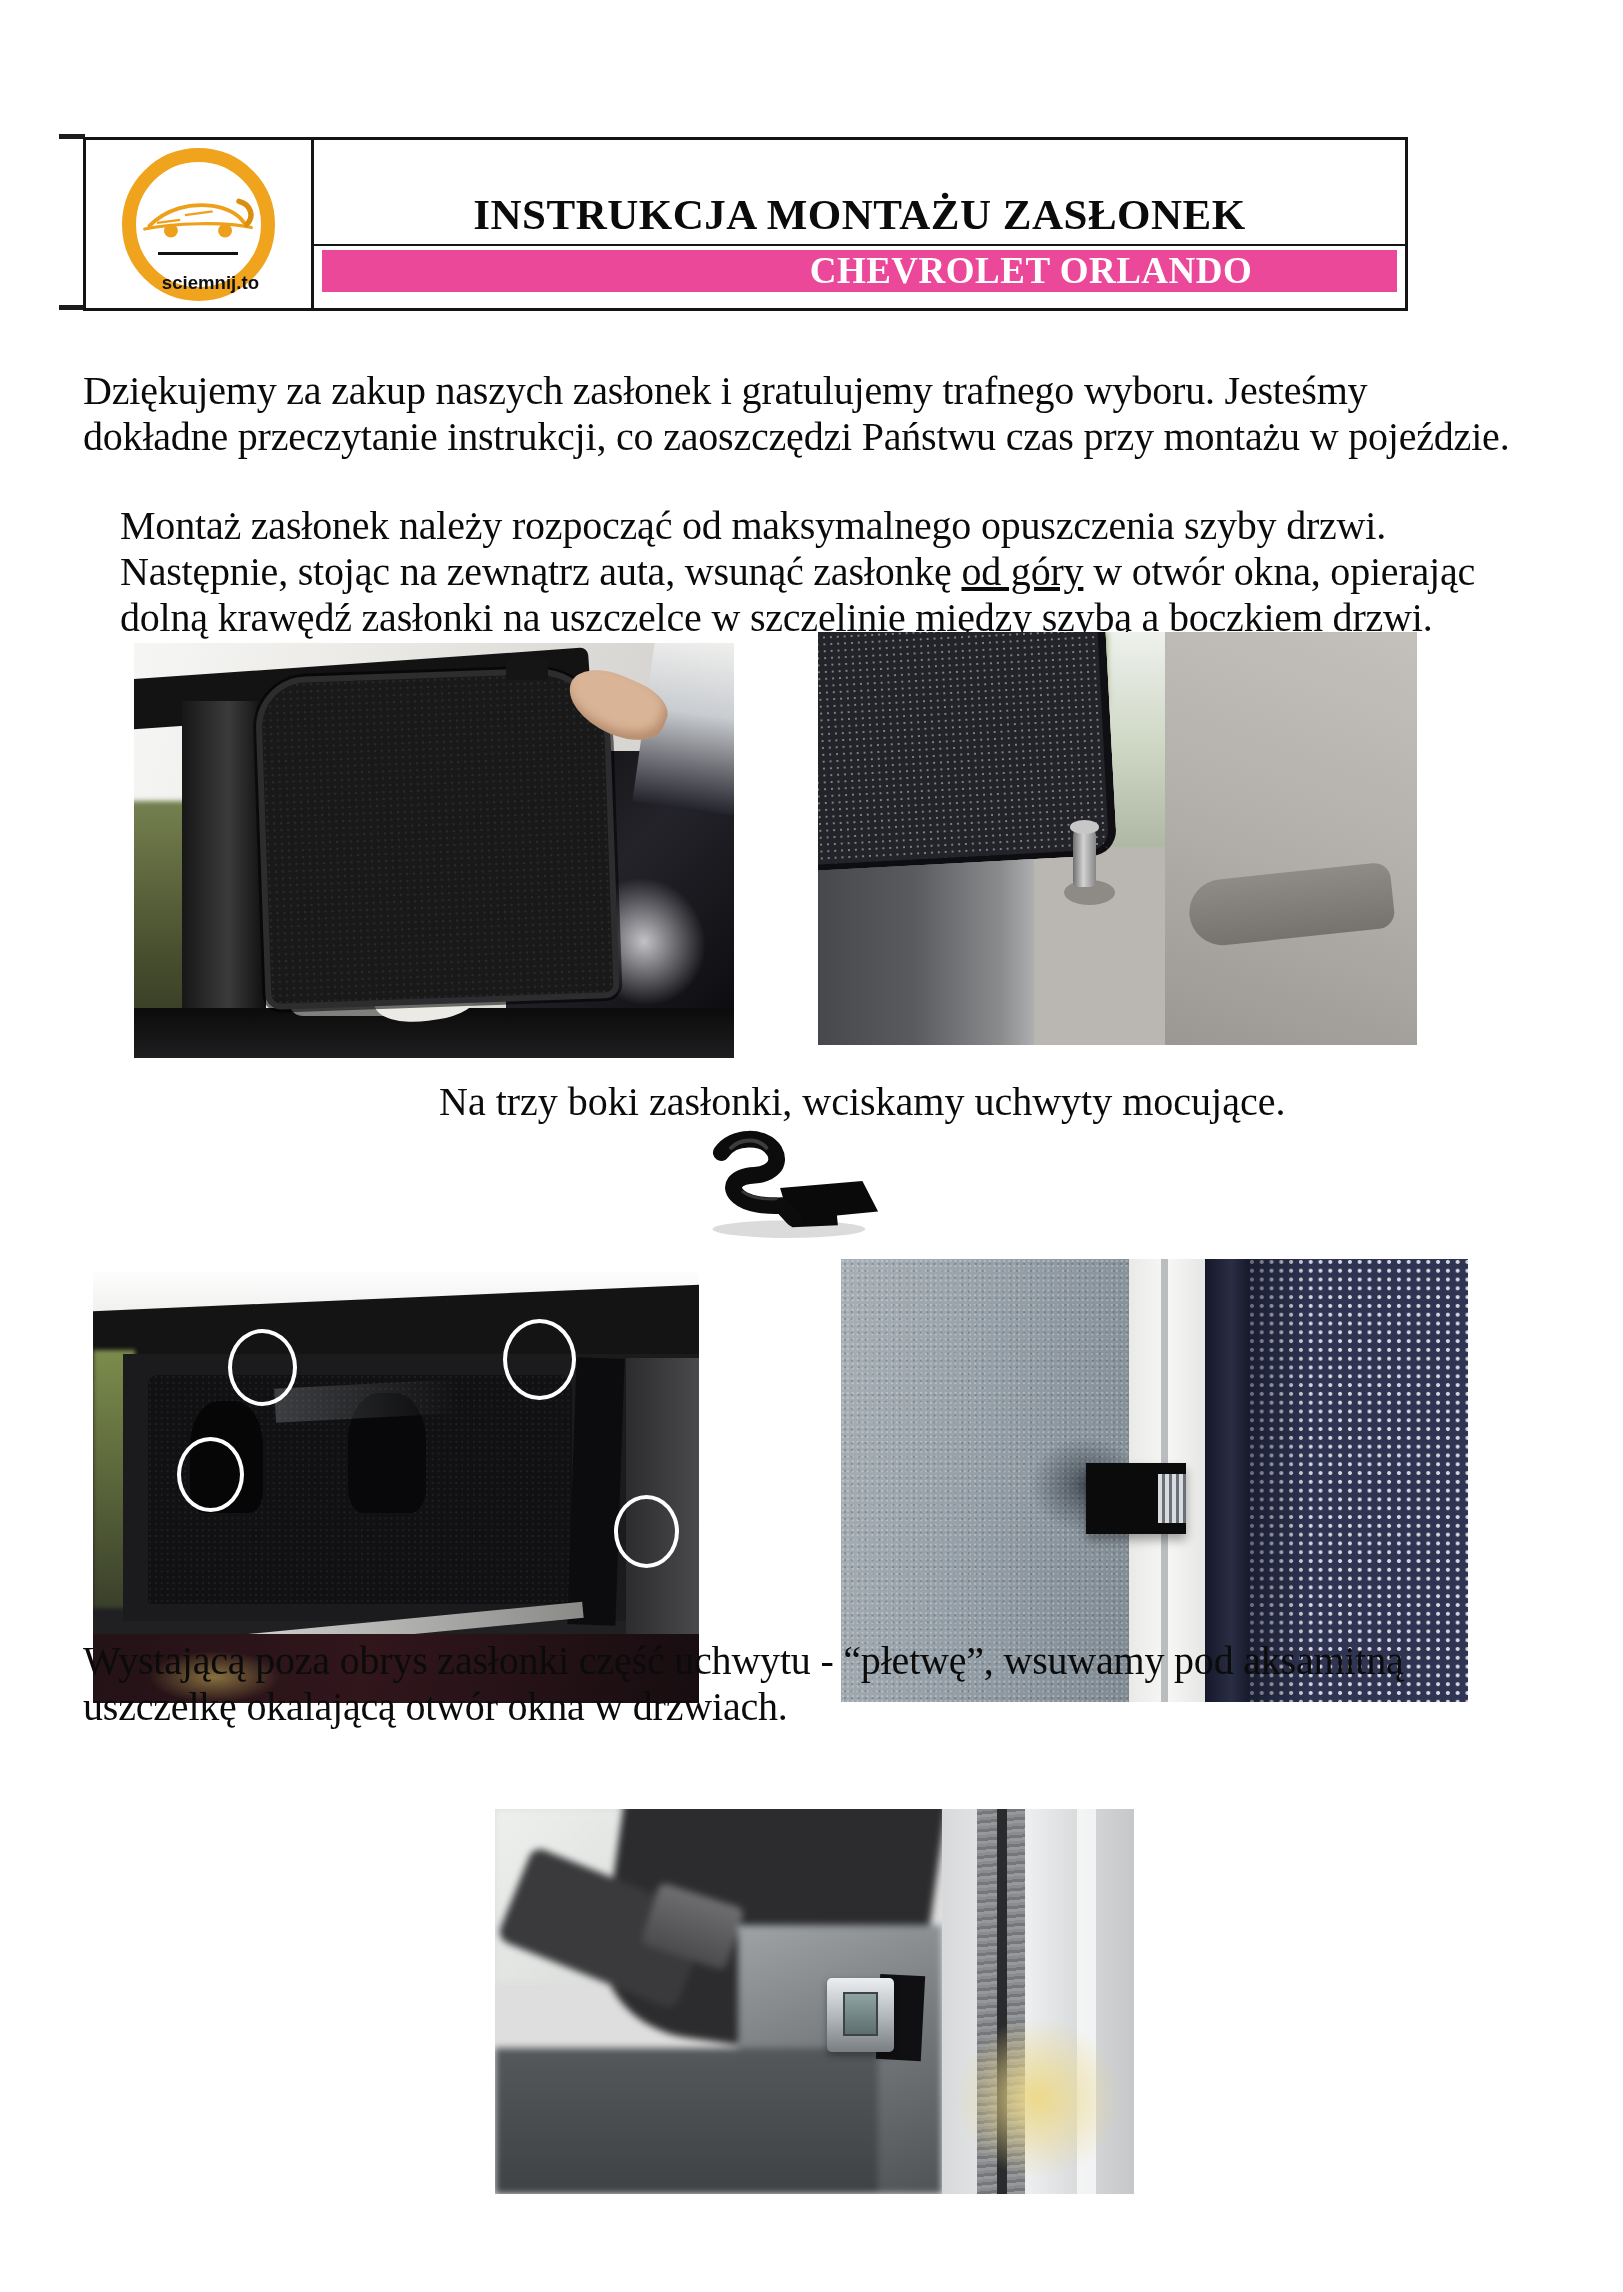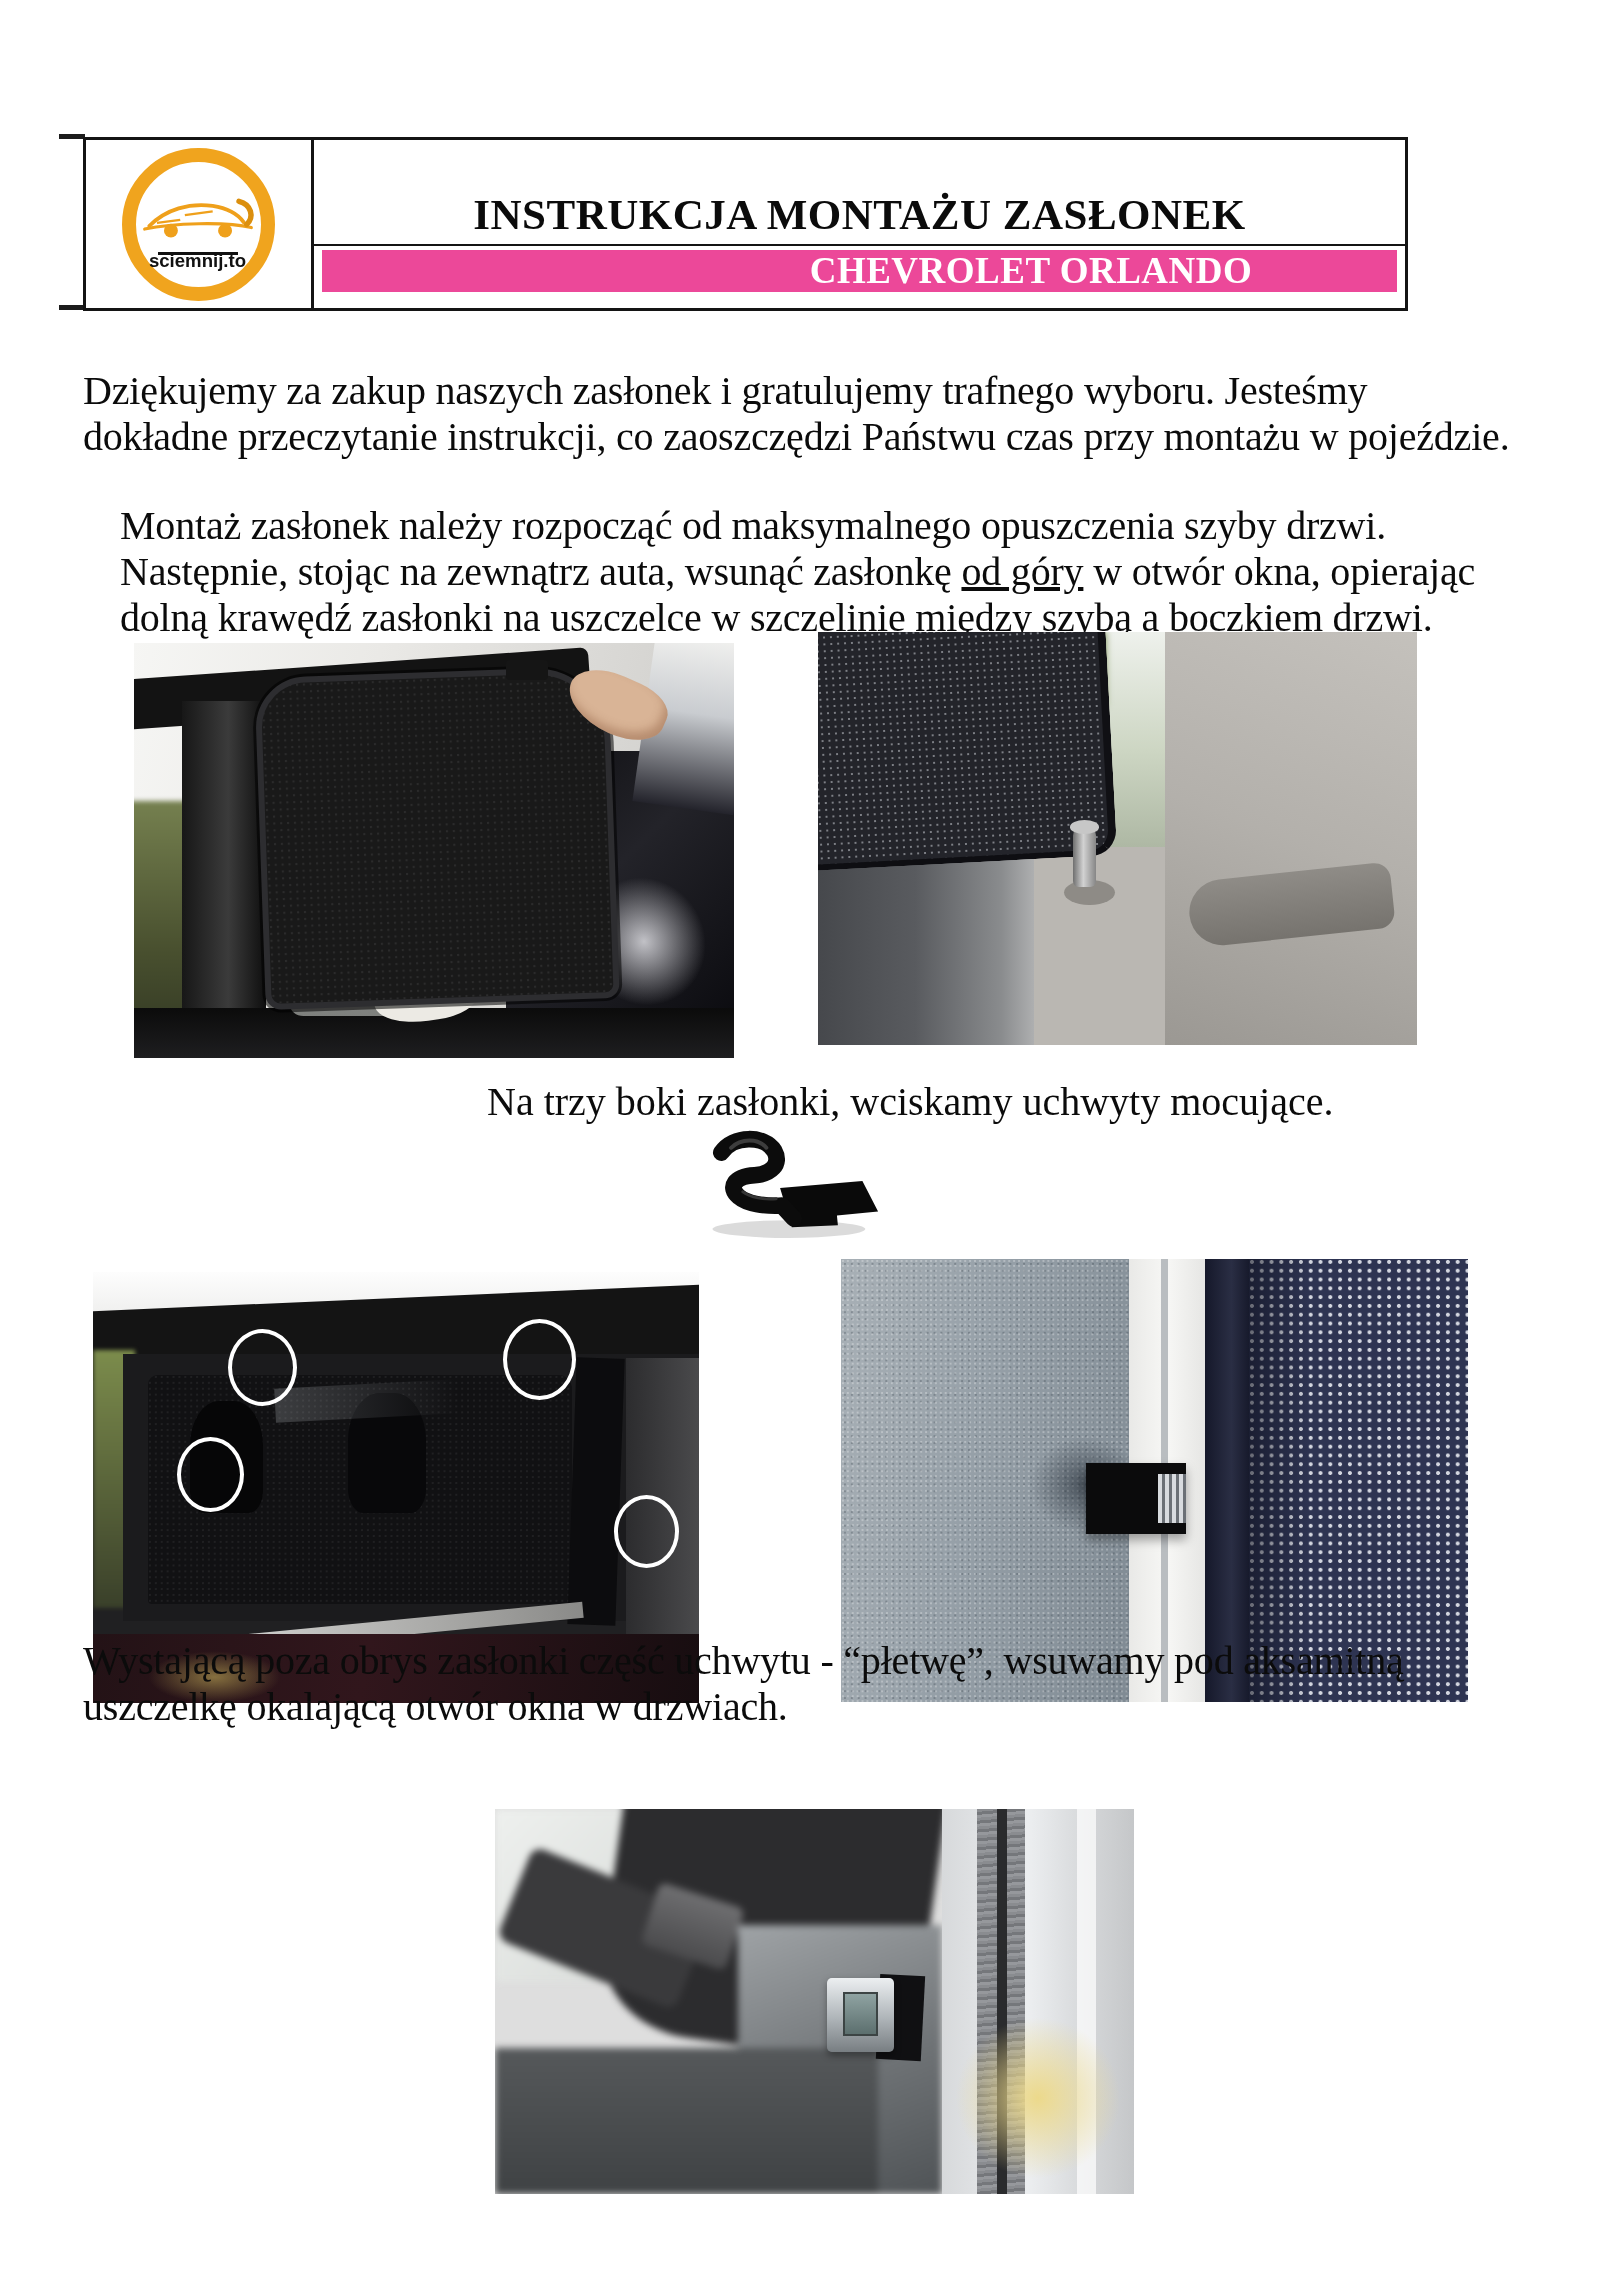--- a/index.html
+++ b/index.html
@@ -8,35 +8,35 @@
 
   
   .scan-dash{position:absolute;background:#1c1c1c;}
   .header{position:absolute;left:83px;top:137px;width:1325px;height:174px;
           border:3.9px solid #141414;box-sizing:border-box;display:flex;background:#fff;}
   .logo-cell{width:228px;border-right:3.9px solid #141414;position:relative;box-sizing:border-box;}
   .ring{position:absolute;left:36px;top:7.8px;width:153px;height:153px;border-radius:50%;
         border:14.7px solid #F0A41E;box-sizing:border-box;background:#fff;}
   .ring svg{position:absolute;left:3.9px;top:25.5px;}
   .brand-line{position:absolute;left:21.6px;top:90px;width:80px;height:2.9px;background:#111;}
-  .brand-text{position:absolute;left:0;top:88px;width:123px;text-align:center;
+  .brand-text{position:absolute;left:0;top:110px;width:123px;text-align:right;
         font-family:"Liberation Sans", sans-serif;font-weight:bold;font-size:18.6px;color:#111;}
   .title-cell{flex:1;display:flex;flex-direction:column;min-width:0;margin-top:44px;}
   .title-area{flex:1;display:flex;align-items:center;justify-content:center;
         border-bottom:2.9px solid #141414;}
   .doc-title{font-size:43px;font-weight:bold;letter-spacing:0.5px;white-space:nowrap;}
   .banner-area{height:52px;padding:3.9px 7.8px 5.9px 7.8px;box-sizing:content-box;}
   .banner{background:#ec4899;color:#fff;height:42px;line-height:42px;font-size:37px;font-weight:bold;
         text-align:center;padding-left:343px;letter-spacing:0.5px;white-space:nowrap;}
 
   
   .tblock{position:absolute;font-size:40px;letter-spacing:-0.2px;}
   .tblock .line{height:46px;line-height:46px;white-space:nowrap;}
   .underline{text-decoration:underline;}
-  .caption{position:absolute;left:439px;top:1079px;font-size:40px;line-height:46px;white-space:nowrap;margin-left:48px;}
+  .caption{position:absolute;left:439px;top:1079px;font-size:40px;line-height:46px;white-space:nowrap;}
 
   
   .photo{position:absolute;overflow:hidden;}
   .photo *{position:absolute;}
 
   
   .photo-a{left:134px;top:643px;width:600px;height:415px;background:linear-gradient(105deg,#f6f6f4 0%,#eae9e6 35%,#d8d7d4 70%,#c9c8c5 100%);}
   .pa-trees{left:-11.8px;top:38%;width:22%;height:65%;background:linear-gradient(180deg,#75804f 0%,#49502f 55%,#2c3220 100%);filter:blur(2.9px);}
   .pa-roof{left:-4%;top:5%;width:80%;height:12%;background:#131313;transform:rotate(-4deg);border-radius:7.8px;}
   .pa-pillar{left:8%;top:14%;width:14%;height:88%;background:linear-gradient(90deg,#171717,#3b3b3b 55%,#0e0e0e);}

